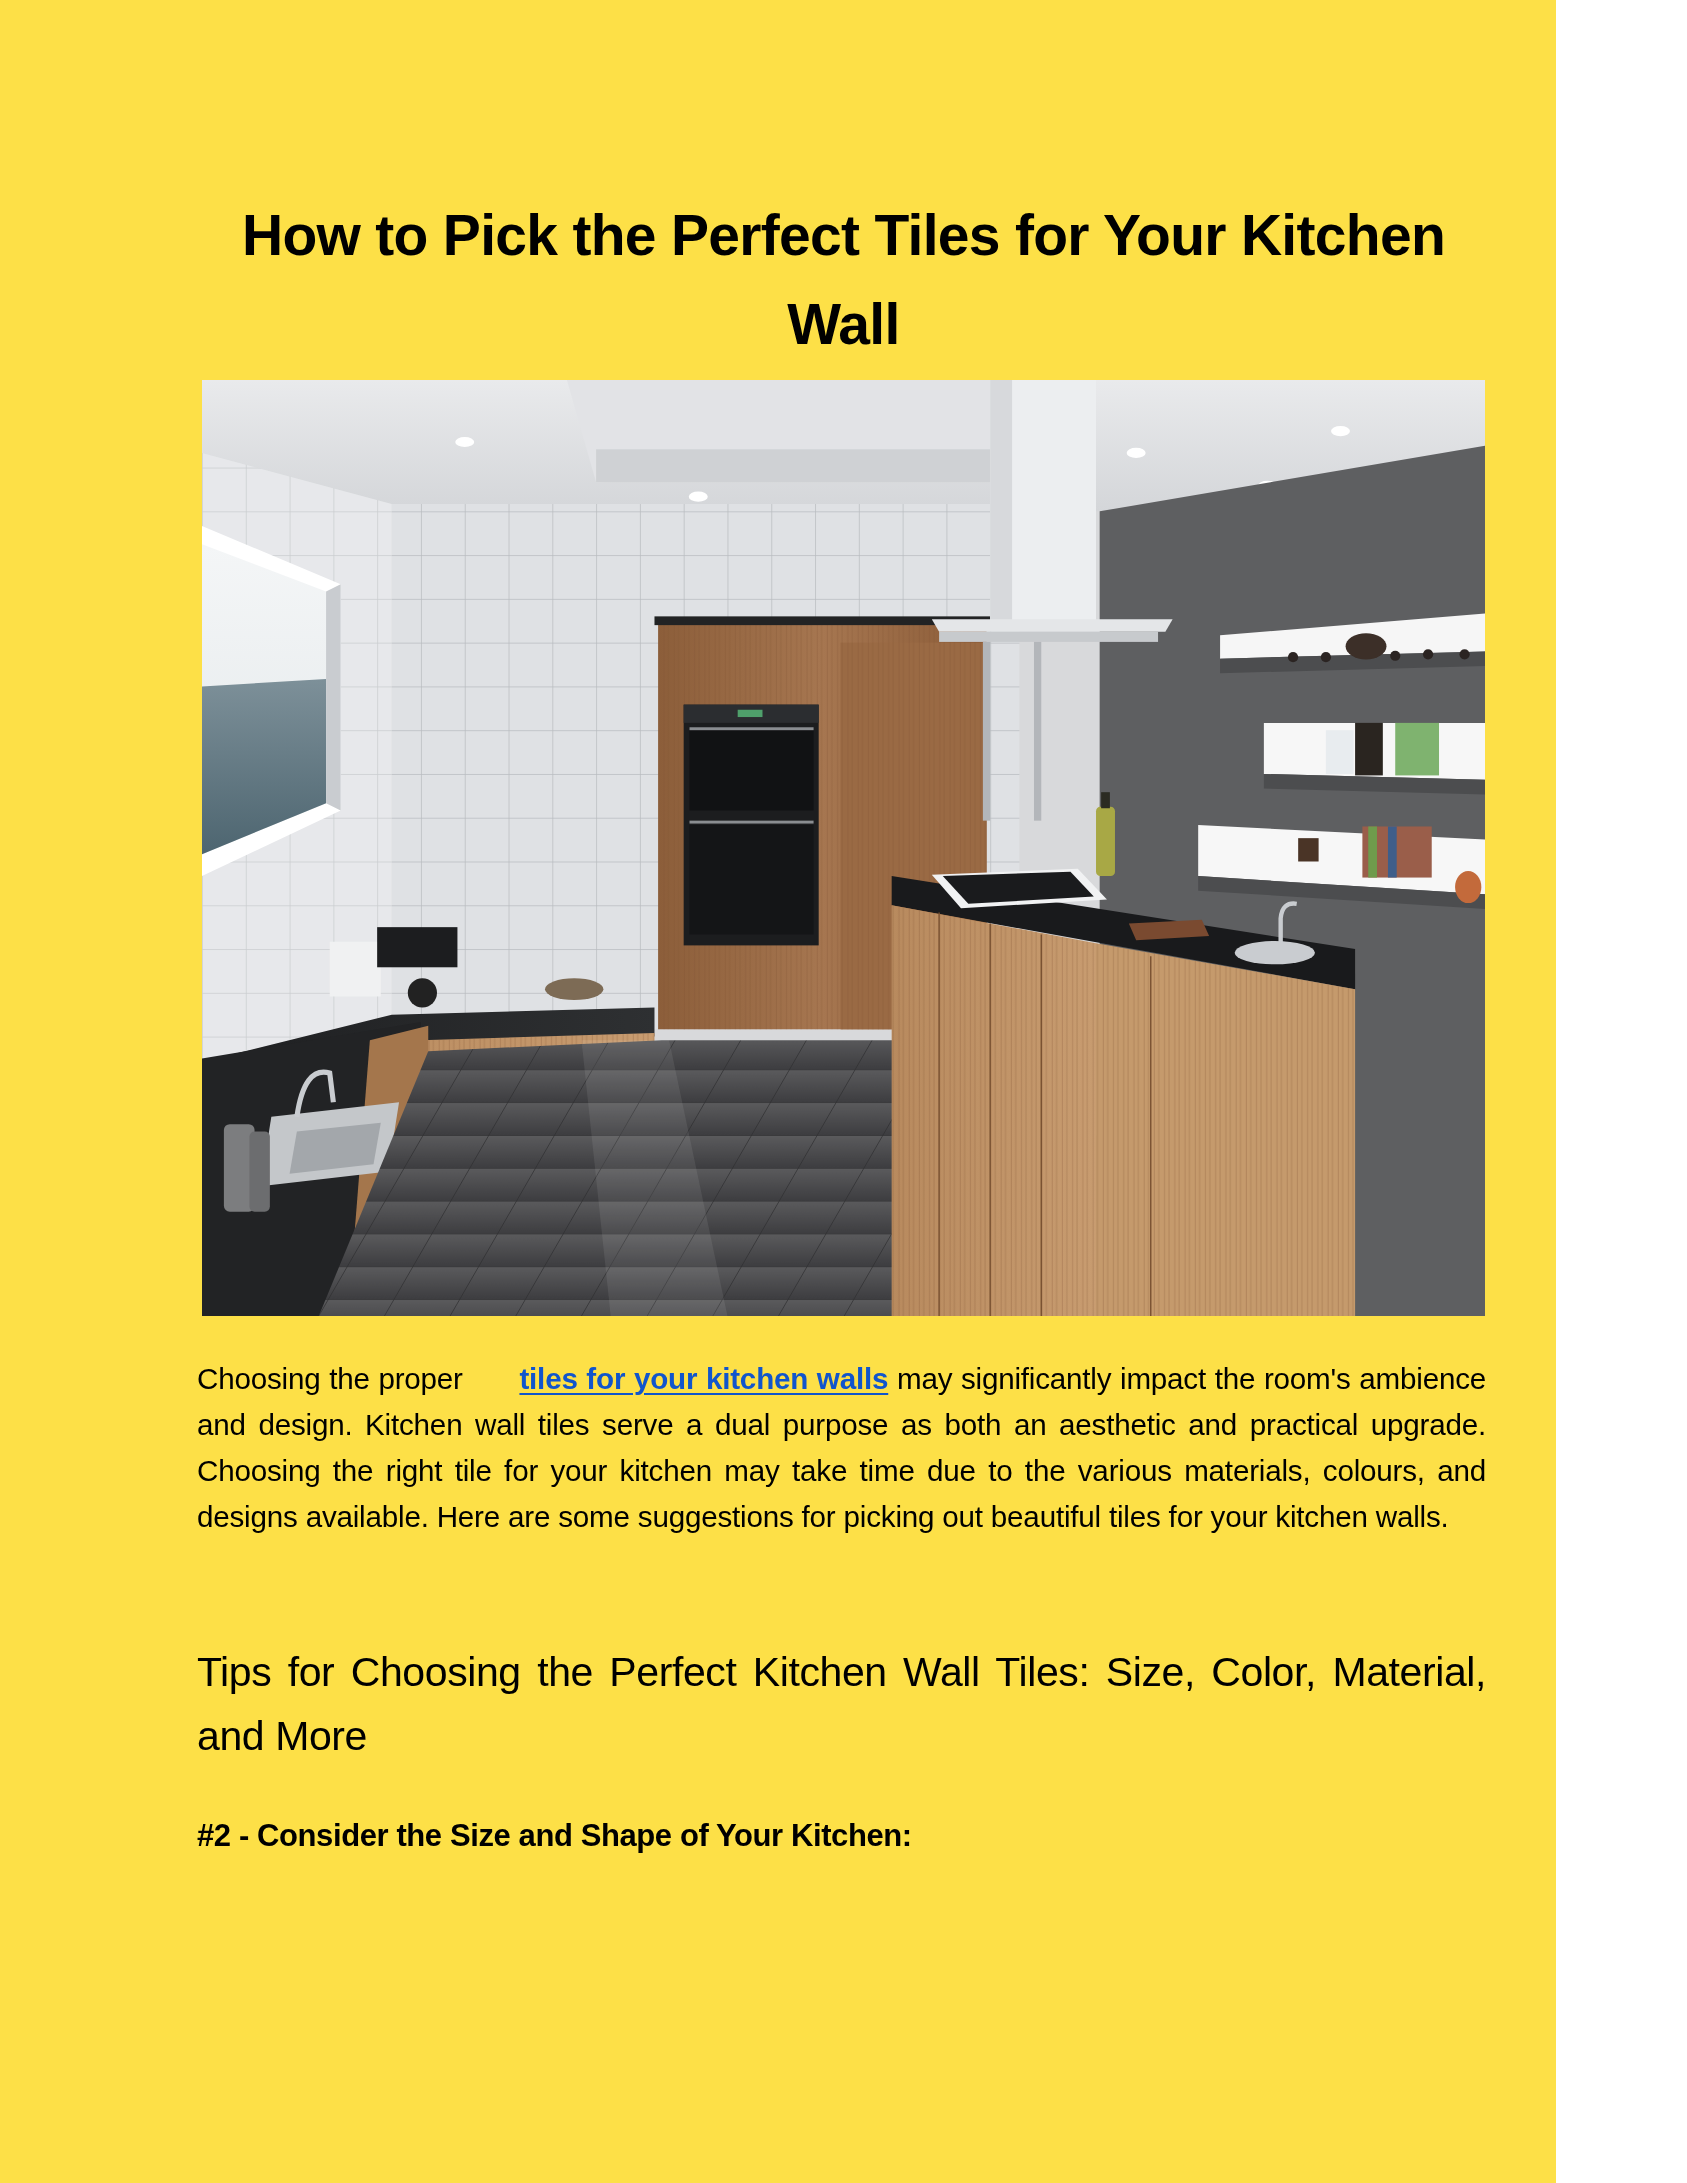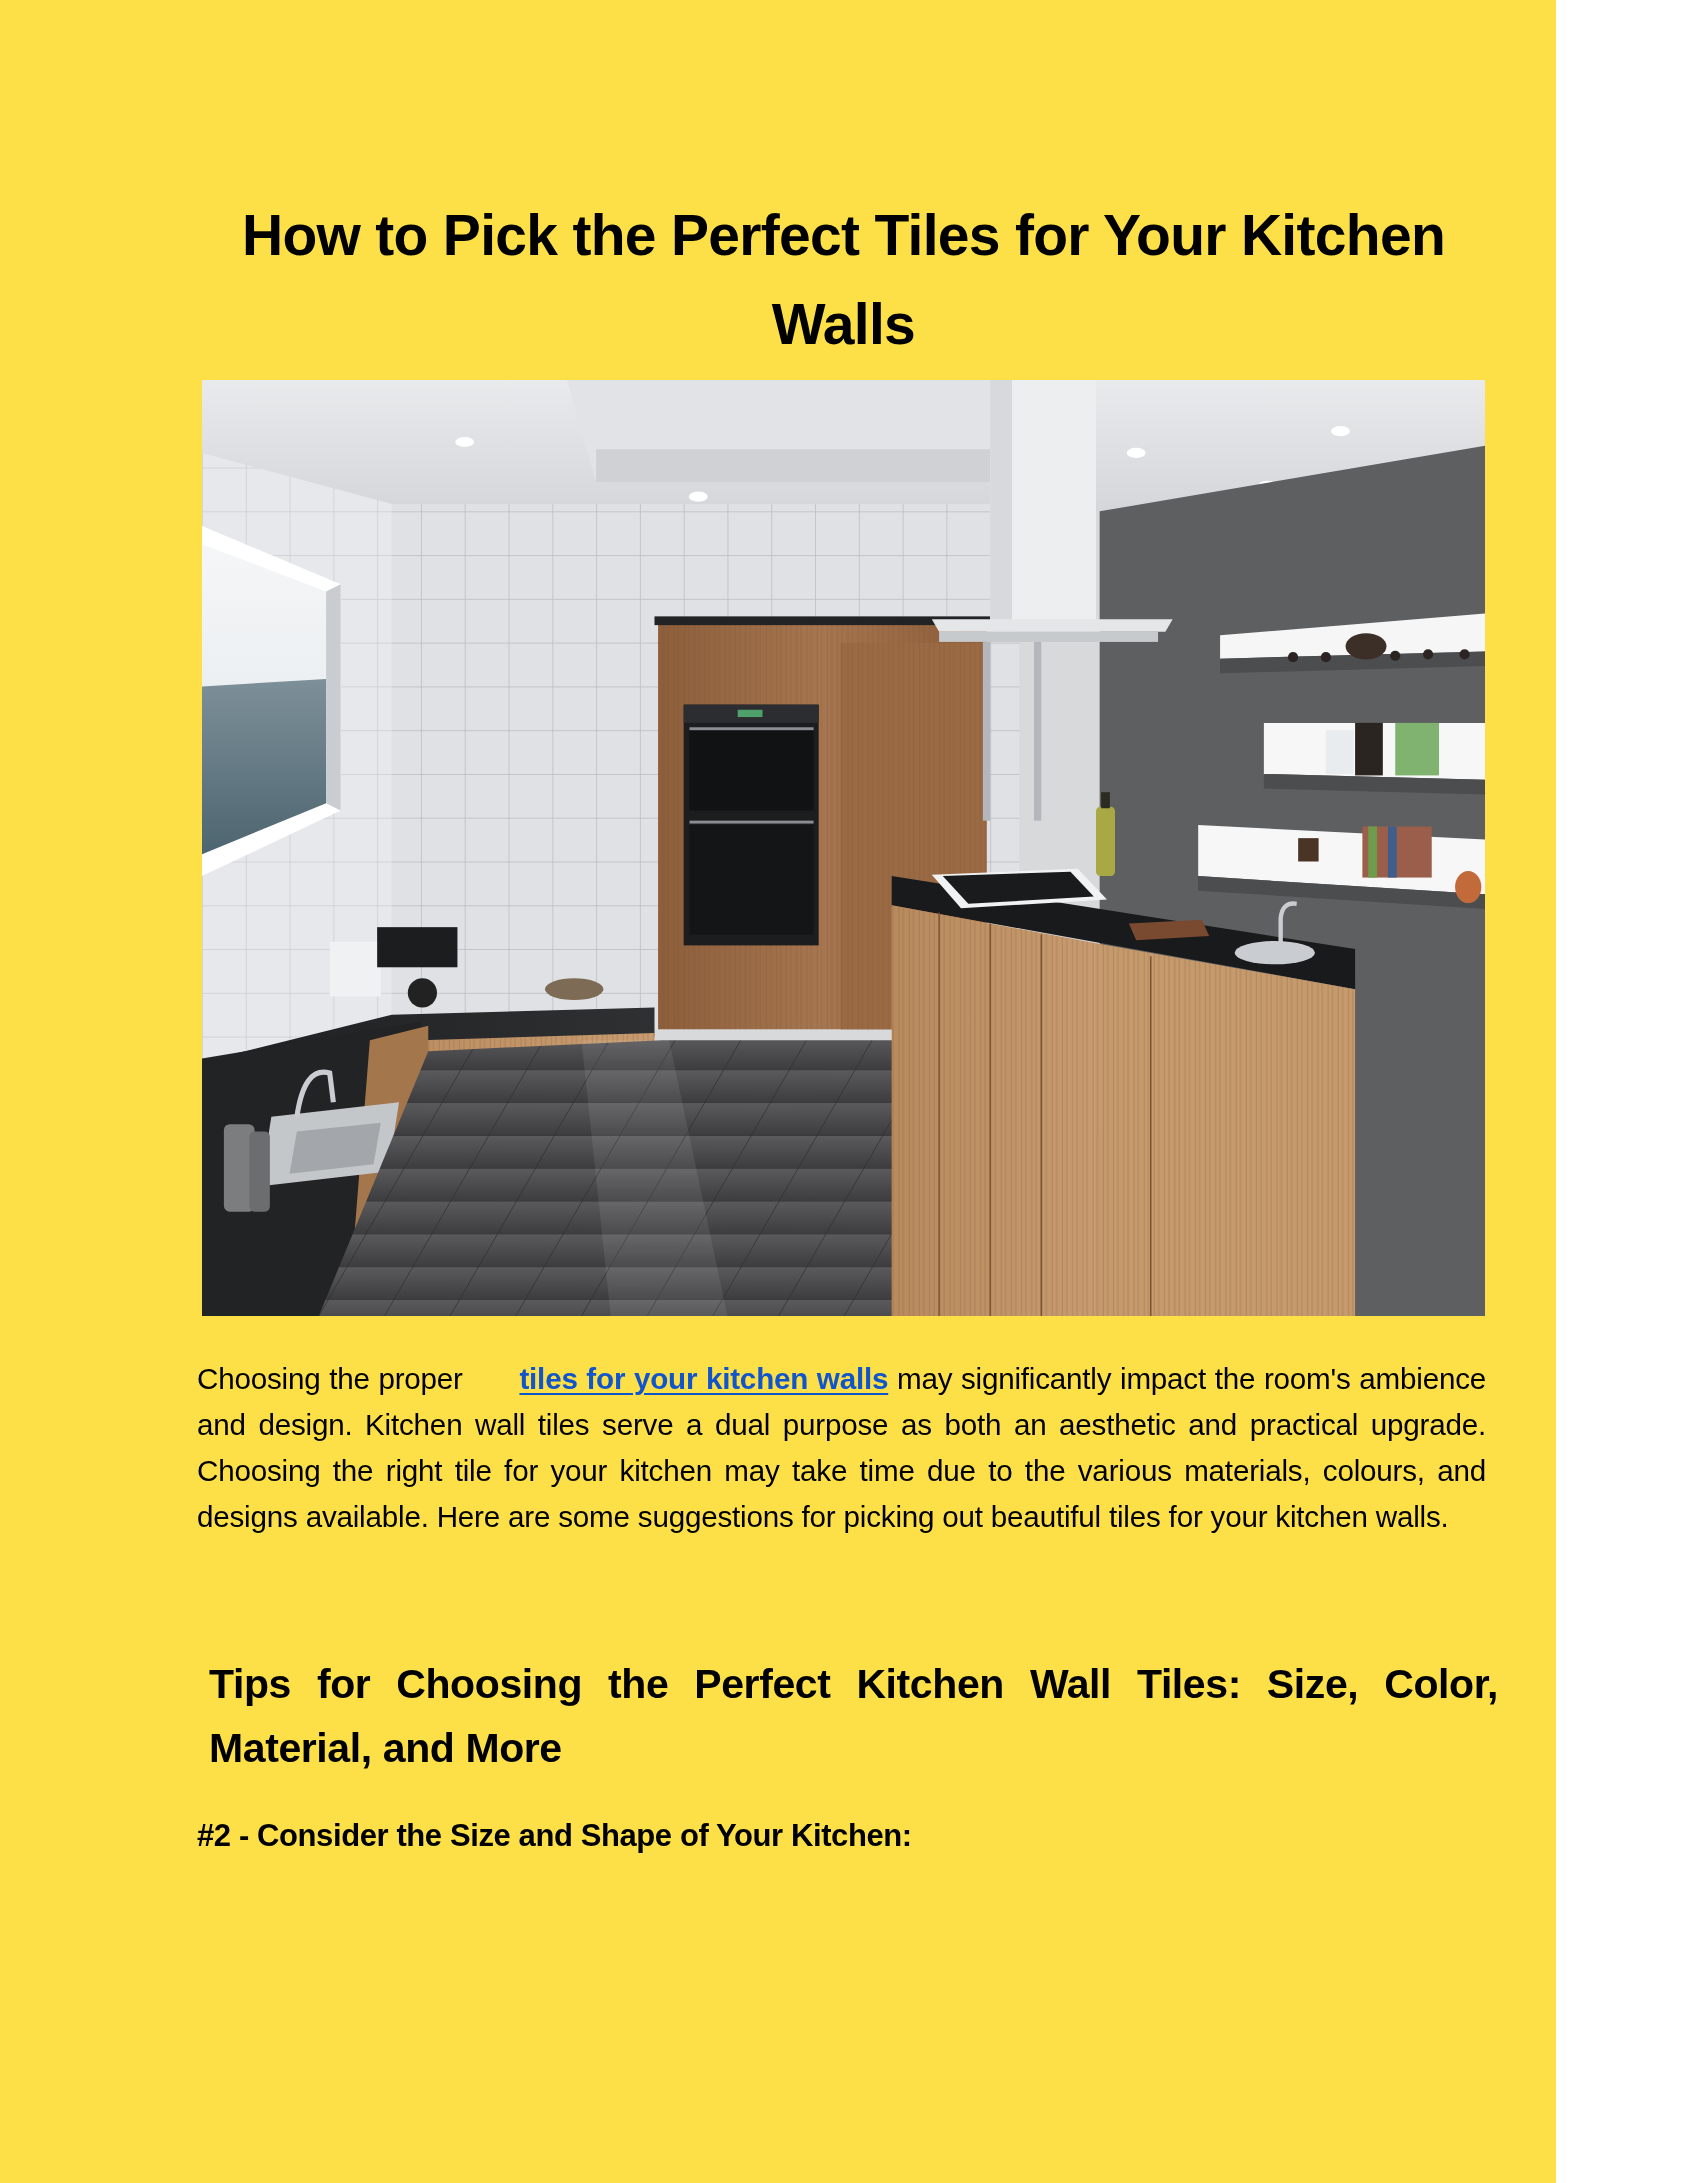--- a/index.html
+++ b/index.html
@@ -62,23 +62,23 @@
     text-decoration: underline;
     text-decoration-thickness: 2.2px;
     text-underline-offset: 3.6px;
     margin-left: 48px;
   }
   .section-heading {
     position: absolute;
     left: 197px;
     top: 1640px;
     width: 1289px;
-    margin: 12px;
+    margin: 0;
     font-size: 41px;
-    font-weight: bold;
+    font-weight: normal;
     line-height: 64px;
     text-align: justify;
     text-align-last: left;
     letter-spacing: -0.4px;
   }
   .sub-heading {
     position: absolute;
     left: 197px;
     top: 1813px;
     width: 1289px;
@@ -89,21 +89,21 @@
     letter-spacing: -0.4px;
   }
 </style>
 </head>
 <body>
 
 <div class="page">
 
   <h1 class="title">
     <span>How to Pick the Perfect Tiles for Your Kitchen</span>
-    <span>Walls</span>
+    <span>Wall</span>
   </h1>
 
   <div class="photo" role="img" aria-label="Modern kitchen with white wall tiles, wooden cabinets, black countertops, island with cooktop and range hood, grey wall with lit shelves, sea view window, grey tiled floor">
     <svg viewBox="0 0 1758 1283" preserveAspectRatio="none" xmlns="http://www.w3.org/2000/svg">
       <defs>
         <linearGradient id="ceil" x1="0" y1="0" x2="0" y2="1">
           <stop offset="0" stop-color="#e9eaec"></stop>
           <stop offset="1" stop-color="#d4d6d9"></stop>
         </linearGradient>
         <linearGradient id="wood" x1="0" y1="0" x2="1" y2="0">

